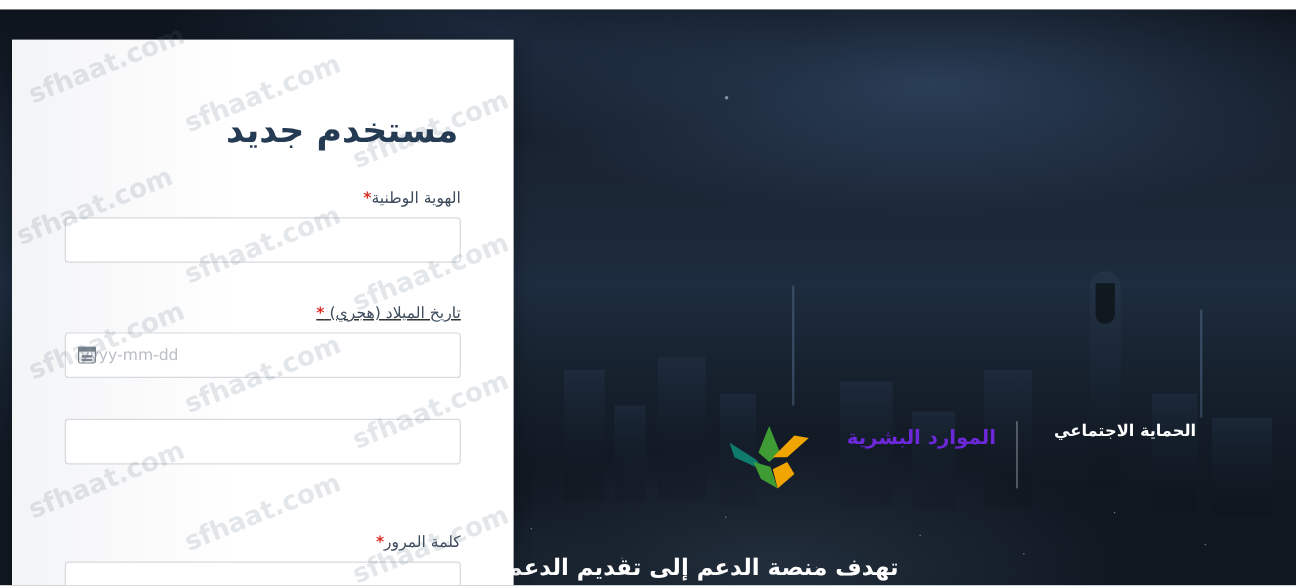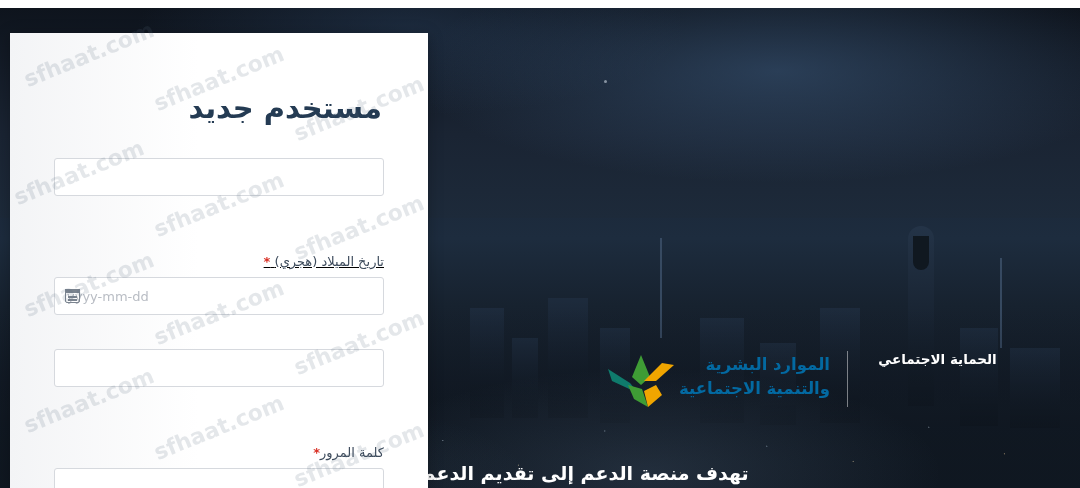--- a/index.html
+++ b/index.html
@@ -229,22 +229,22 @@
   .brand-row {
     position: absolute;
     top: 345px; left: 560px;
     width: 460px;
     height: 70px;
     direction: rtl;
   }
   .brand-main {
     position: absolute;
     right: 190px; top: 8px;
-    text-align: right;
-    color: #0369a1;
+    text-align: left;
+    color: #6d28d9;
     font-size: 16.5px;
     font-weight: bold;
     line-height: 1.45;
   }
   .brand-logo {
     position: absolute;
     right: 336px; top: 6px;
     width: 86px; height: 60px;
   }
   .brand-divider {
@@ -322,37 +322,39 @@
         <path d="M43 4 L52 26 L43 34 L34 26 Z" fill="#3f9c35"></path>
         <path d="M76 14 L58 30 L46 30 L64 12 Z" fill="#f0a500"></path>
         <path d="M10 18 L32 32 L40 42 L14 30 Z" fill="#0f7b6c"></path>
         <path d="M30 34 L44 38 L50 56 L36 48 Z" fill="#3f9c35"></path>
         <path d="M58 34 L46 40 L50 56 L64 44 Z" fill="#f0a500"></path>
       </svg>
     </div>
 
     <div class="brand-main">
       <div>الموارد البشرية</div>
-      <div>والتنمية الاجتماعية</div>
     </div>
 
     <div class="brand-divider"></div>
 
     <div class="brand-sub">
       <div>الحماية الاجتماعي</div>
     </div>
   </div>
 
   <div class="tagline">تهدف منصة الدعم إلى تقديم الدعم المطلوب</div>
 
   <div class="form-panel">
 
     <div class="form-title">مستخدم جديد</div>
 
     <div class="field" style="top:125px;">
+      <div class="field-label">
+        <span>الهوية الوطنية</span><span class="req">*</span>
+      </div>
       <div class="input-box">
         <input type="text" value="" placeholder="" style="">
       </div>
     </div>
 
     <div class="field" style="top:221px;text-decoration:underline;">
       <div class="field-label">
         <span>تاريخ الميلاد (هجري)</span> <span class="req">*</span>
       </div>
       <div class="input-box">

